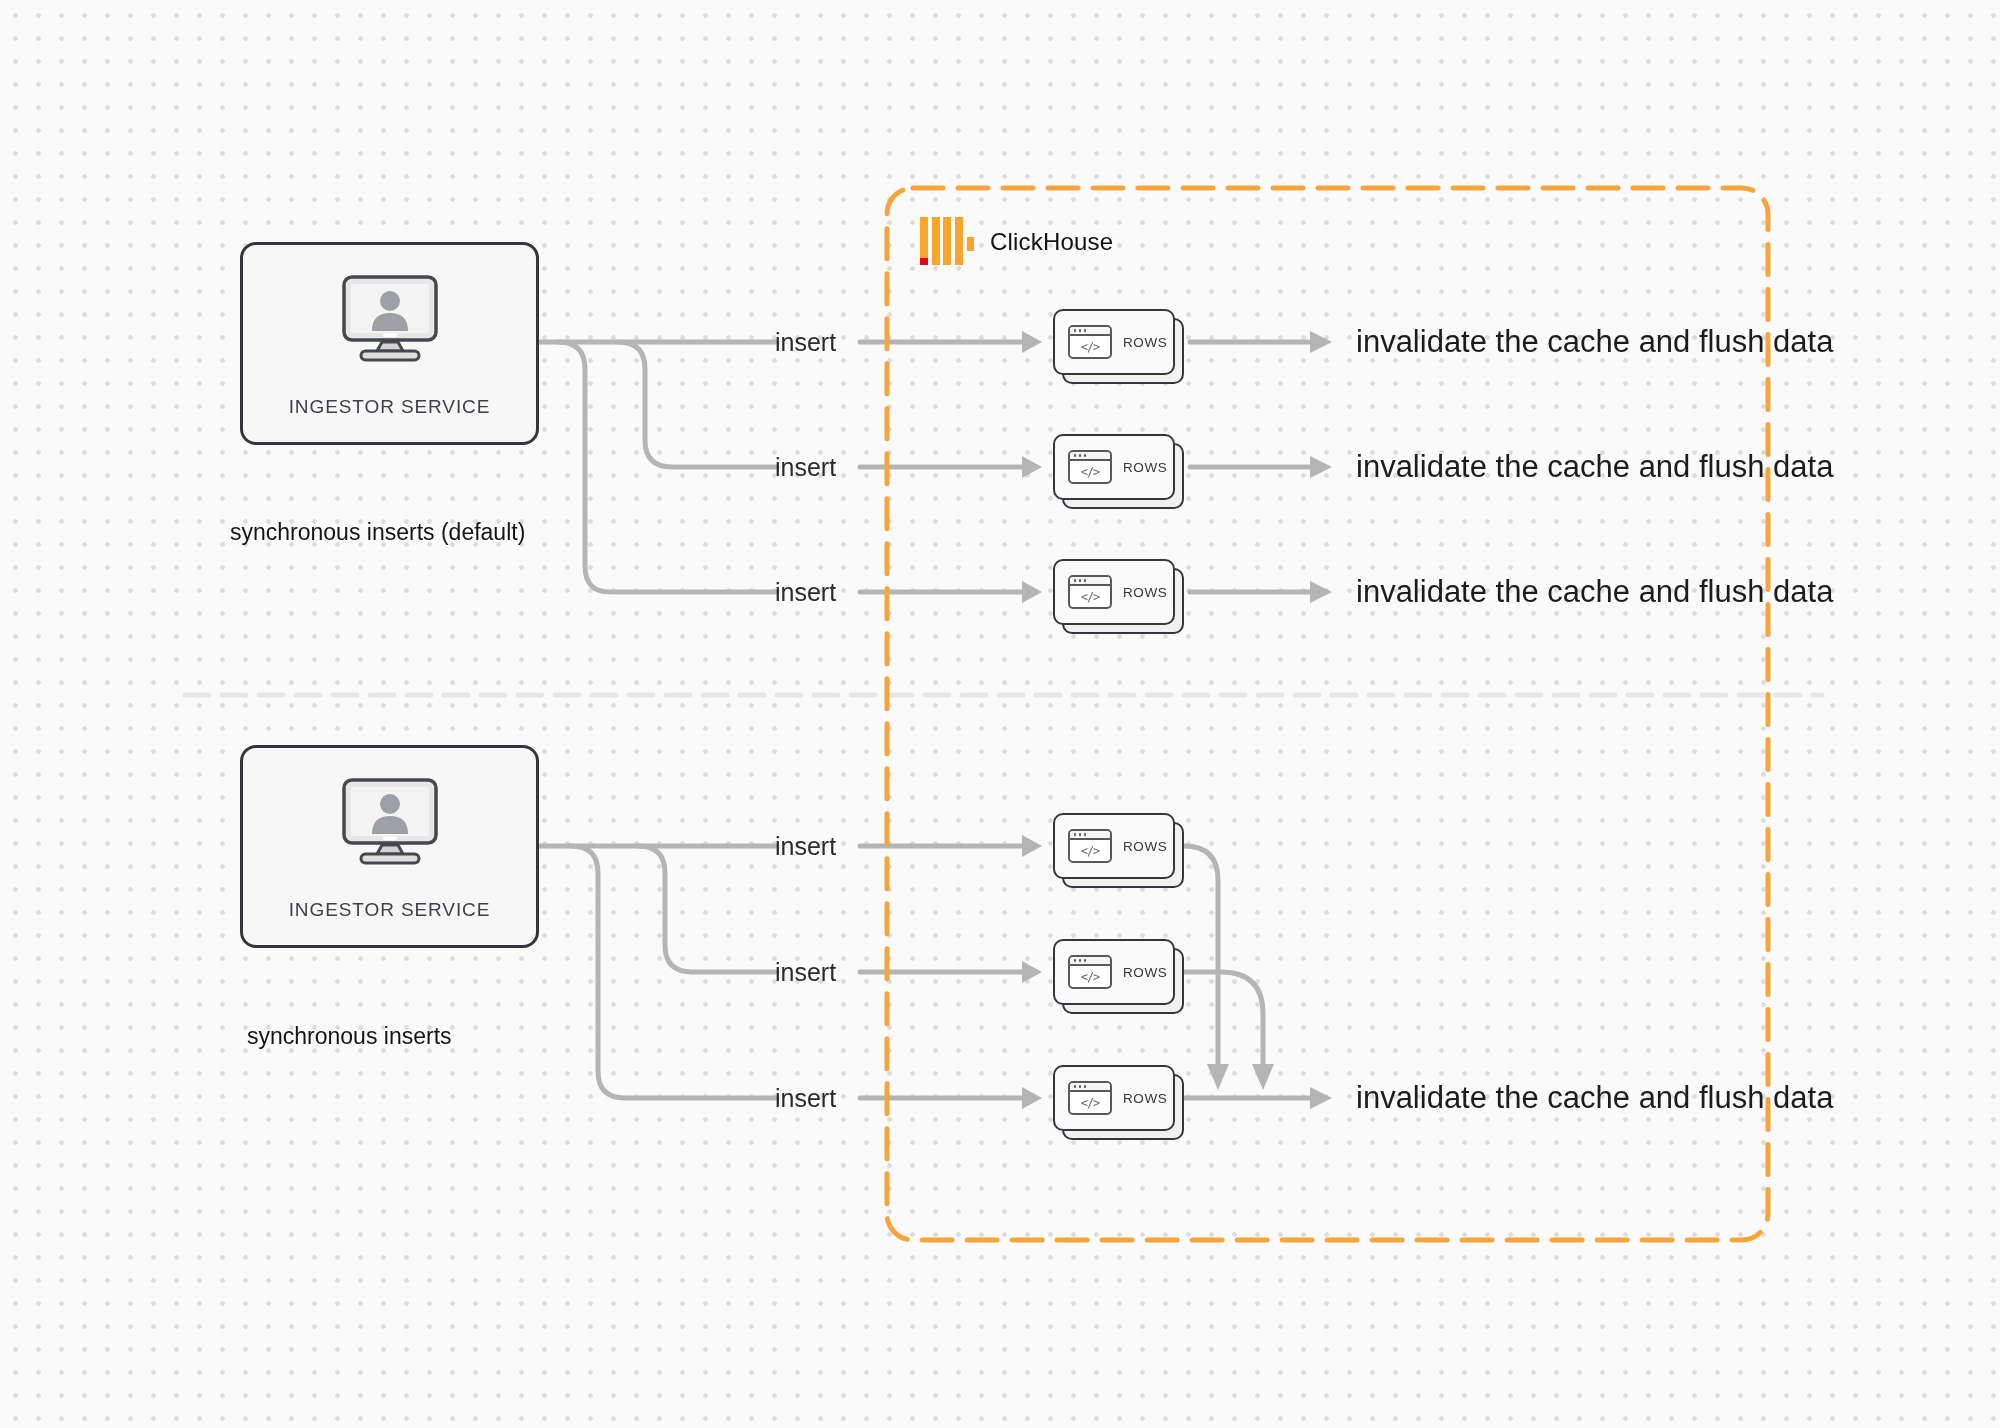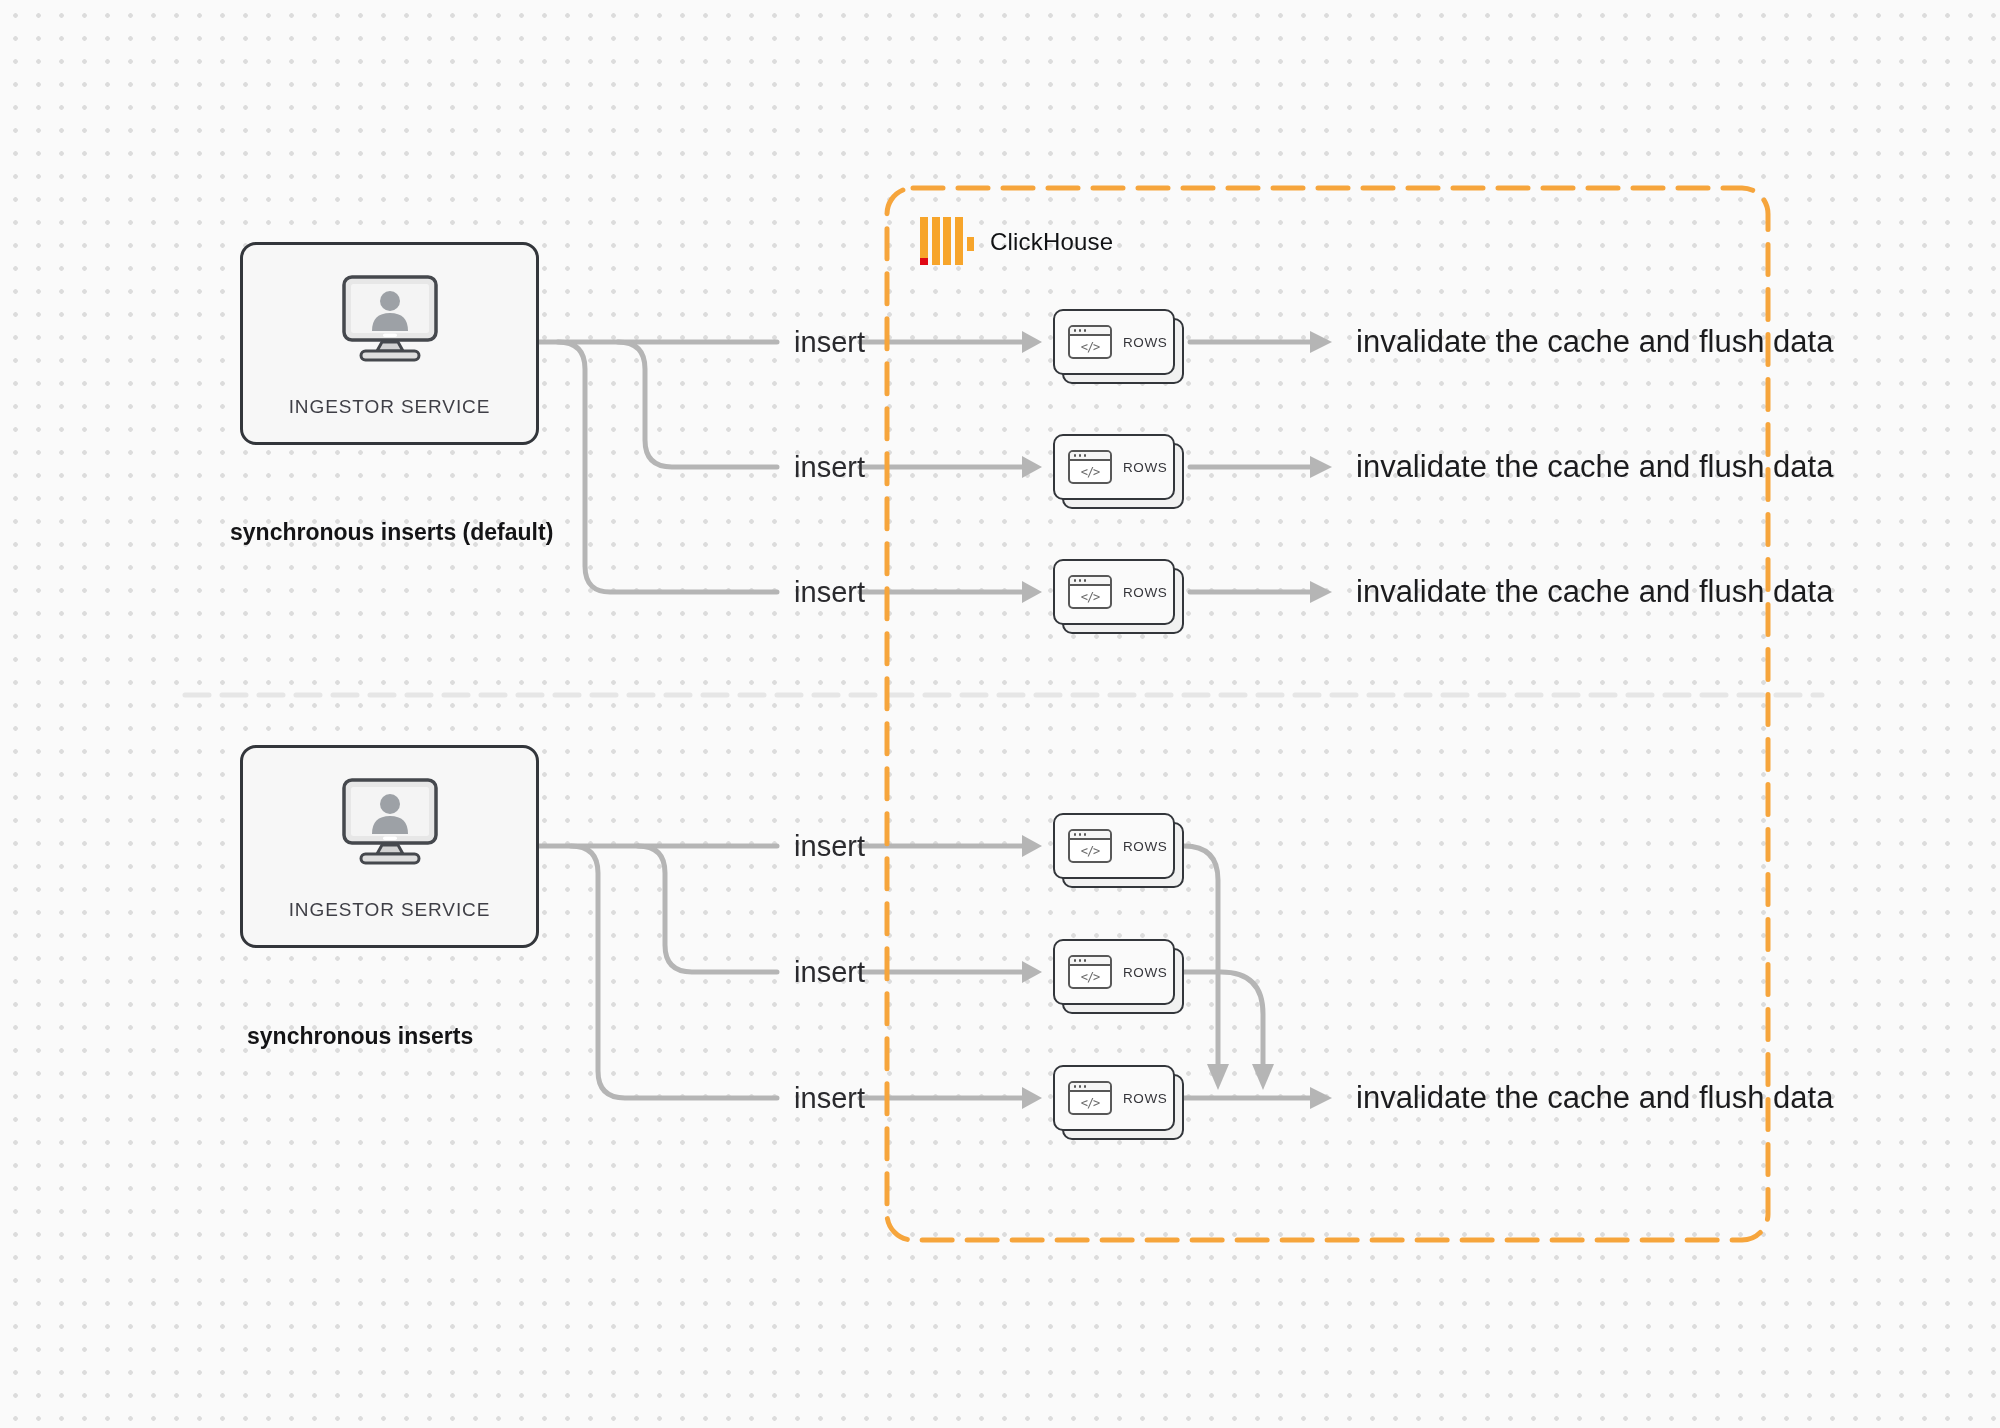--- a/index.html
+++ b/index.html
@@ -22,42 +22,42 @@
     background: var(--box-fill, #f7f7f7);
     border: 3.5px solid var(--border-dark, #33363b);
     border-radius: 16px;
   }
   .ingestor-label {
     position:absolute; left:0; right:0; bottom:24px; text-align:center;
     font-size:19px; letter-spacing:0.9px; color: var(--text-mid, #3f3f46);
   }
   .monitor { position:absolute; left:50%; top:30px; transform:translateX(-50%); }
 
-  .caption { position:absolute; font-size:23px; font-weight:bold; color: var(--text-dark, #141416); }
+  .caption { position:absolute; font-size:23px; font-weight:normal; color: var(--text-dark, #141416); }
 
   .rows-card { position:absolute; width:122px; height:66px; }
   .card-back {
     position:absolute; left:9px; top:9px; width:122px; height:66px; box-sizing:border-box;
     background: var(--card-back-fill, #f1f1f1);
     border:2.5px solid var(--border-dark, #33363b); border-radius:10px;
   }
   .card-front {
     position:absolute; left:0; top:0; width:122px; height:66px; box-sizing:border-box;
     background: var(--card-fill, #fafafa);
     border:2.5px solid var(--border-dark, #33363b); border-radius:10px;
     display:flex; align-items:center; gap:11px; padding-left:13px;
   }
   .win-icon { width:44px; height:34px; box-sizing:border-box; border:2px solid #585858; border-radius:5px; background:#ffffff; flex:0 0 auto; }
   .win-bar  { height:9px; box-sizing:border-box; border-bottom:2px solid #585858; background:#f6f6f6; border-radius:3px 3px 0 0; display:flex; align-items:center; gap:2.5px; padding-left:3.5px; }
   .win-dot  { width:2.5px; height:2.5px; border-radius:50%; background:#585858; }
   .win-body { height:21px; display:flex; align-items:center; justify-content:center;
               font-family:"DejaVu Sans Mono", monospace; font-size:12px; color:#6b6b6b; letter-spacing:-1px; }
   .rows-label { font-size:13.5px; font-weight:500; letter-spacing:0.6px; color:#35353a; }
 
-  .insert-label { position:absolute; width:90px; text-align:right; font-size:29px; line-height:30px; color:#2a2a2e; }
+  .insert-label { position:absolute; width:90px; text-align:left; font-size:25px; line-height:30px; color:#2a2a2e; }
   .result-label { position:absolute; font-size:31px; line-height:30px; color:#1c1c1e; }
 
   .ch-logo { position:absolute; left:920px; top:217px; width:54px; height:48px; }
   .ch-bar  { position:absolute; top:0; width:8px; height:48px; background: var(--logo-amber, #f7a52b); }
   .ch-bar.b1 { left:0; background: linear-gradient(to bottom, var(--logo-amber, #f7a52b) 0 41px, var(--logo-red, #e00814) 41px 100%); }
   .ch-bar.b2 { left:11.5px; } .ch-bar.b3 { left:23px; } .ch-bar.b4 { left:34.5px; }
   .ch-tick { position:absolute; left:46.5px; top:20px; width:7px; height:14px; background: var(--logo-amber, #f7a52b); }
   .ch-label { position:absolute; left:990px; top:228px; font-size:24px; font-weight:500; color:#111214; letter-spacing:0.2px; }
 </style>
 </head>

